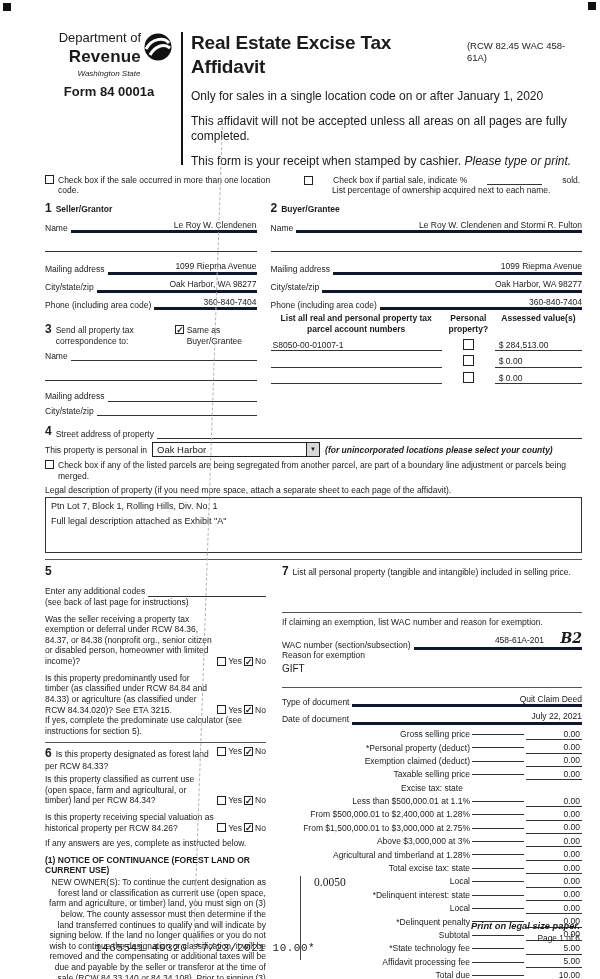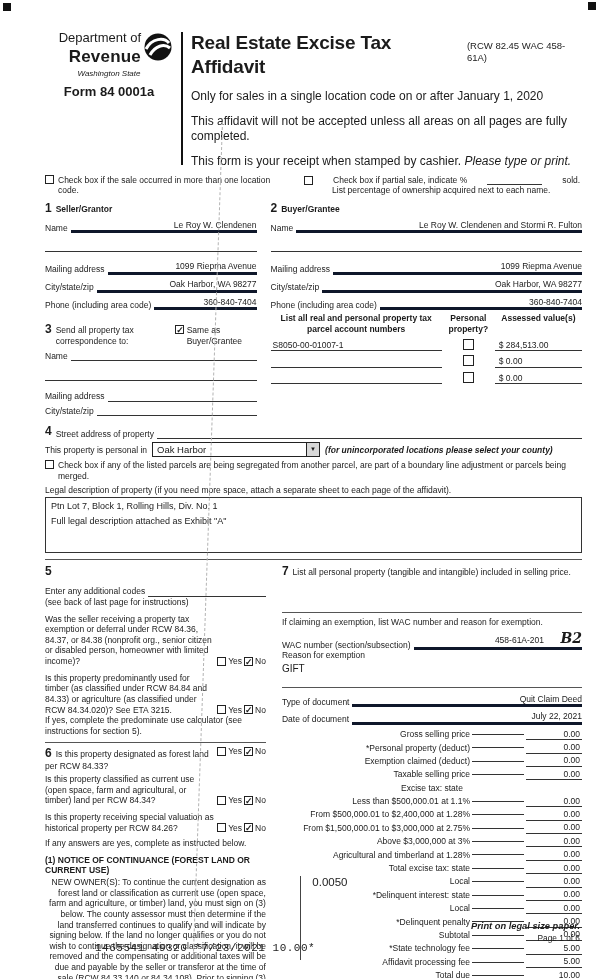--- a/index.html
+++ b/index.html
@@ -90,21 +90,21 @@
   .notice-title { font-weight: bold; margin-top: 6px; }
   .notice-body { margin-top: 1px; text-align: right; }
   .landline { display: flex; gap: 20px; margin-top: 16px; }
 
   
   .mrow { display: flex; align-items: center; height: 13.4px; }
   .mlabel { flex: 1; text-align: right; white-space: nowrap; }
   .mfill { width: 52px; border-bottom: 1px solid #333; margin: 0 2px; }
   .mval { width: 56px; border-bottom: 1px solid #333; text-align: right; padding-right: 2px; }
   .mhead { flex: 1; text-align: center; }
-  .mrate { width: 96px; text-align: center; font-size: 11.5px; }
+  .mrate { width: 96px; text-align: center; font-size: 11.5px; font-family: Liberation Serif, serif; }
 
   .minnote { font-weight: bold; text-align: center; margin-top: 3px; font-size: 8.8px; }
   .hand { font-family: "DejaVu Serif", serif; font-style: italic; font-weight: bold; font-size: 11.5px; }
 
   .stamp { position: absolute; left: 95px; top: 942px; font-family: "Liberation Mono", monospace;
            font-size: 11px; letter-spacing: .5px; color: #222; }
   .printnote { position: absolute; right: 20px; top: 921px; text-align: right; }
   .printnote .p1 { font-weight: bold; font-style: italic; font-size: 9.3px; }
   .printnote .p2 { font-size: 8.3px; }
 </style>

